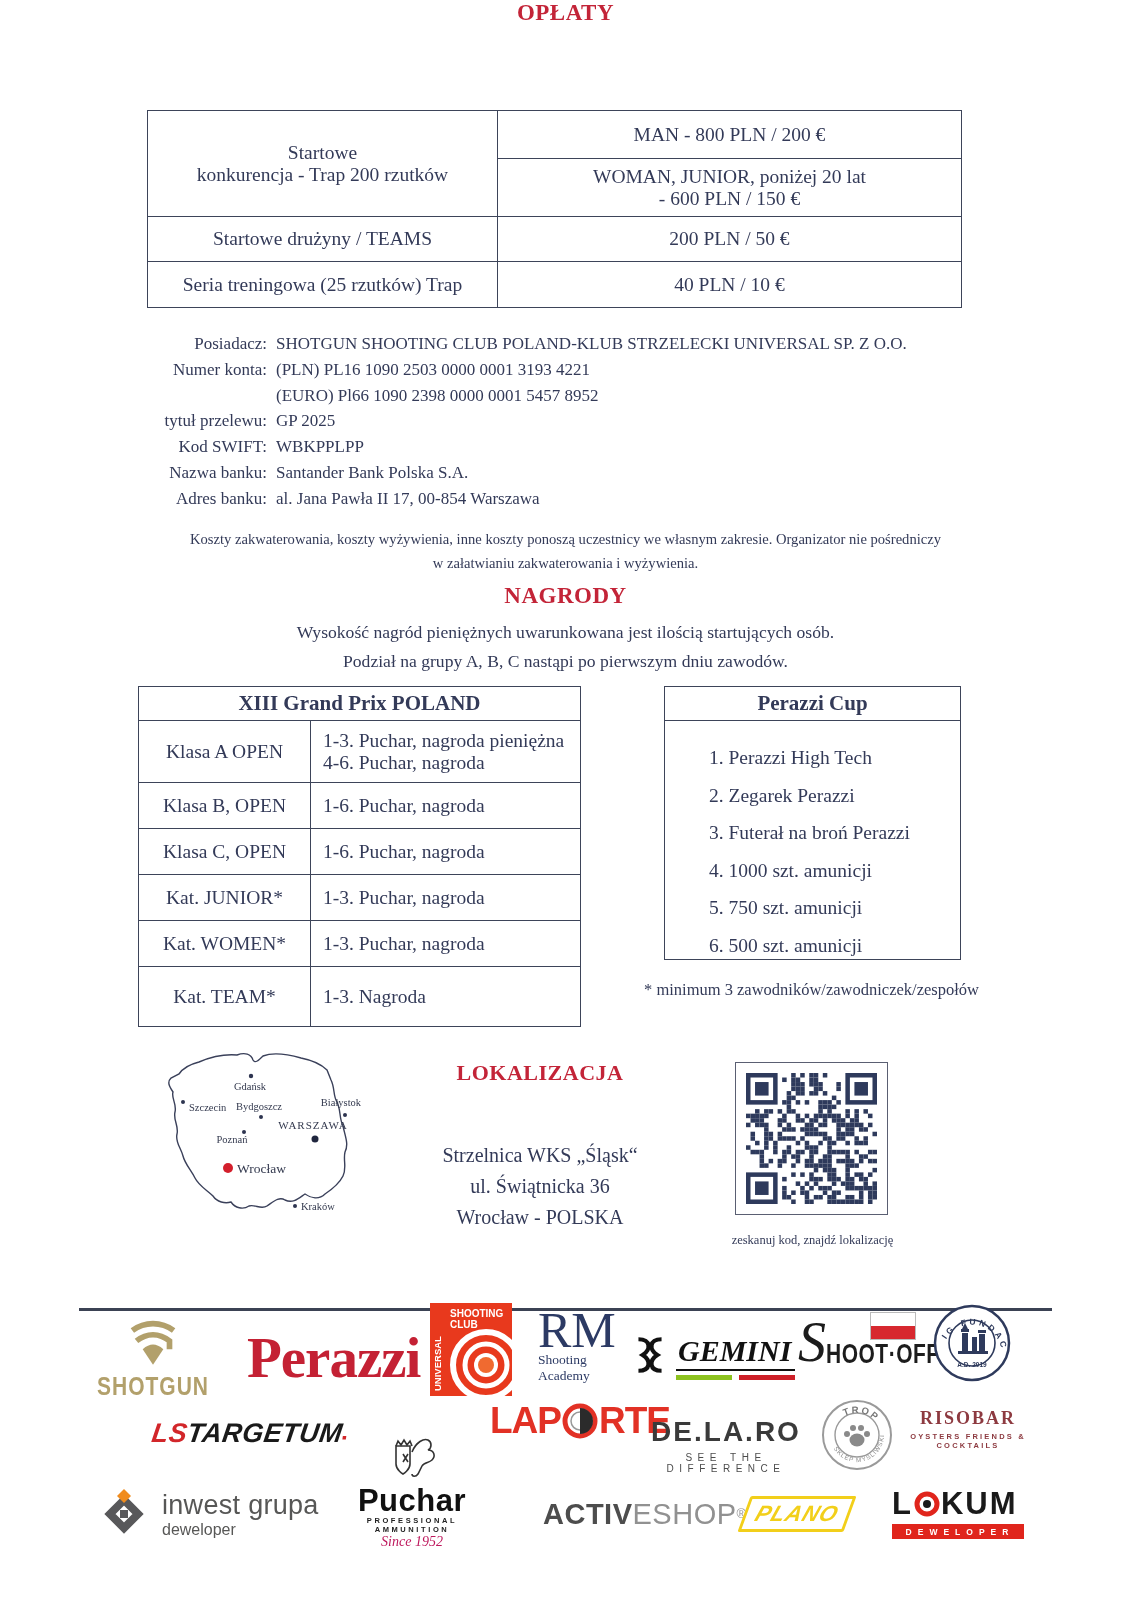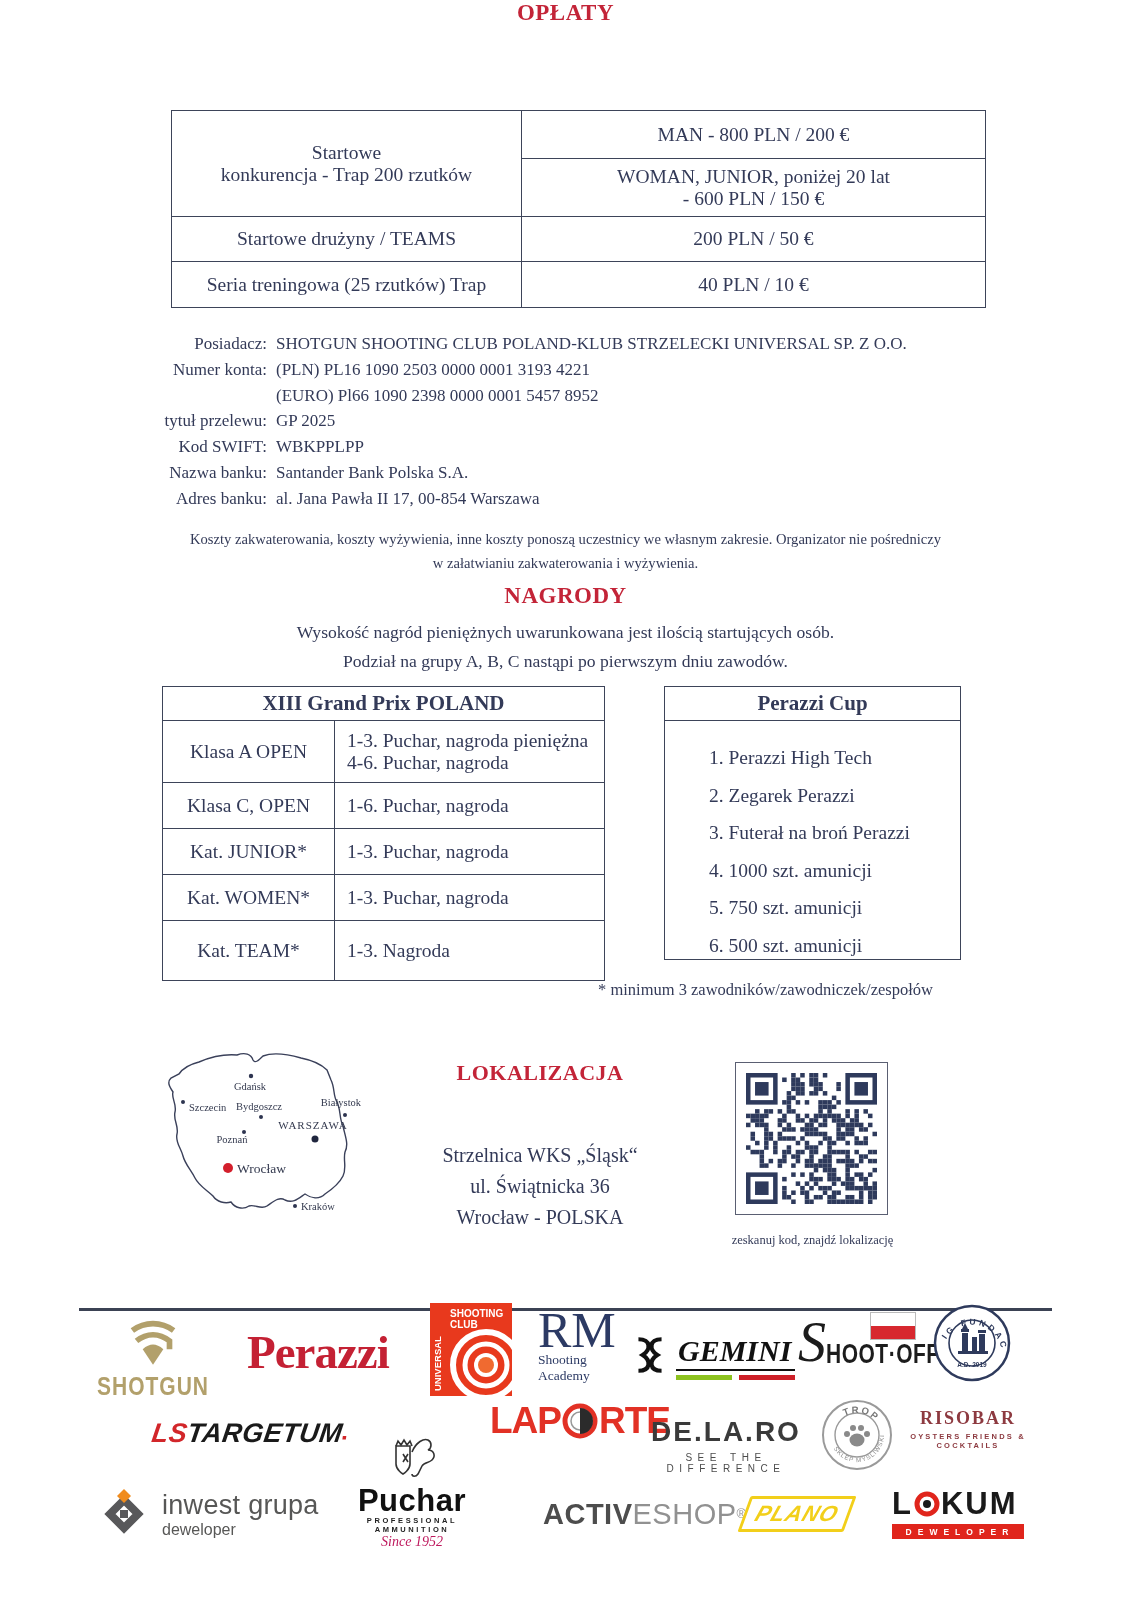--- a/index.html
+++ b/index.html
@@ -9,21 +9,21 @@
   body{ background:#888; font-family:"Liberation Serif", serif; }
   .page{
     position:relative; width:1131px; height:1599px; background:#ffffff;
     margin:0 auto; overflow:hidden; color:var(--navy);
   }
   .abs{ position:absolute; }
   .center{ text-align:center; }
   .red-heading{ color:var(--red); font-weight:bold; font-size:23px; letter-spacing:0.5px; }
 
   
-  table{ border-collapse:collapse;margin-left:24px; }
+  table{ border-collapse:collapse; }
   .doc-table td{ border:1.6px solid var(--border); font-size:19.5px; color:var(--navy); }
   .fee-table{ width:815px; }
   .fee-table td{ text-align:center; vertical-align:middle; }
   .fee-table .c1{ width:350px; }
 
   
   .gp-table{ width:443px; }
   .gp-table .title-cell{ text-align:center; font-weight:bold; font-size:21px; height:34px; }
   .gp-table .cat{ width:172px; text-align:center; }
   .gp-table .prize{ text-align:left; padding-left:12px; }
@@ -35,34 +35,34 @@
   .pc-list{ padding:18px 0 0 44px; }
   .pc-list div{ font-size:19.5px; line-height:37.5px; }
 
   
   .bank{ display:grid; grid-template-columns:124px auto; column-gap:9px;
          font-size:17px; line-height:25.8px; width:822px; }
   .bank .lbl{ text-align:right; }
 
   .disclaimer{ font-size:14.6px; line-height:23.5px; color:var(--navy); }
   .intro{ font-size:17.6px; line-height:28.5px; }
-  .footnote{ font-size:16.5px; }
+  .footnote{ font-size:16.5px;margin-left:46px; }
 
   .address{ font-size:20px; line-height:31px; }
   .qr-box{ width:153px; height:153px; border:1px solid #5a5f72; background:#fff; padding:10px; }
   .qr-caption{ font-size:12.5px; }
 
   .divider{ height:3px; background:#3b4254; }
 
   
   .logo{ font-family:"Liberation Sans", sans-serif; }
   .shotgun-text{ color:var(--gold); font-weight:bold; font-size:21px; letter-spacing:1px;
                  transform:scaleY(1.25); display:inline-block; }
   .perazzi-text{ font-family:"Liberation Serif", serif; color:#c42134; font-weight:bold;
-                 font-size:47px; letter-spacing:-1px; }
+                 font-size:57px; letter-spacing:-1px; }
   .rm-mono{ font-family:"Liberation Serif", serif; color:#2c3a64; font-size:50px; line-height:44px; }
   .rm-sub{ font-family:"Liberation Serif", serif; color:#2c3a64; font-size:13.5px; line-height:16px; }
   .gemini-text{ font-family:"Liberation Serif", serif; font-style:italic; font-weight:bold;
                 font-size:30px; color:#111; border-bottom:2px solid #111; padding:0 4px 1px 2px; }
   .gemini-bars{ display:flex; justify-content:space-between; margin-top:4px; }
   .gemini-bars span{ height:5px; width:56px; display:inline-block; }
   .shootoff-s{ font-family:"Liberation Serif", serif; font-style:italic; font-size:56px;
                line-height:48px; color:#1c1c1c; }
   .shootoff-rest{ font-weight:bold; font-size:21px; letter-spacing:0.5px; color:#1c1c1c;
                   transform:scaleY(1.35); display:inline-block; }
@@ -158,20 +158,24 @@
     <tbody>
         <tr>
           <td class="title-cell" colspan="2">XIII Grand Prix POLAND</td>
         </tr>
     <tr style="height:62px;">
       <td class="cat">Klasa A OPEN</td>
       <td class="prize">
         <div>1-3. Puchar, nagroda pieniężna</div>
         <div>4-6. Puchar, nagroda</div>
       </td>
+    </tr>
+    <tr style="height:46px;">
+      <td class="cat">Klasa B, OPEN</td>
+      <td class="prize">1-6. Puchar, nagroda</td>
     </tr>
     <tr style="height:46px;">
       <td class="cat">Klasa C, OPEN</td>
       <td class="prize">1-6. Puchar, nagroda</td>
     </tr>
     <tr style="height:46px;">
       <td class="cat">Kat. JUNIOR*</td>
       <td class="prize">1-3. Puchar, nagroda</td>
     </tr>
     <tr style="height:46px;">

